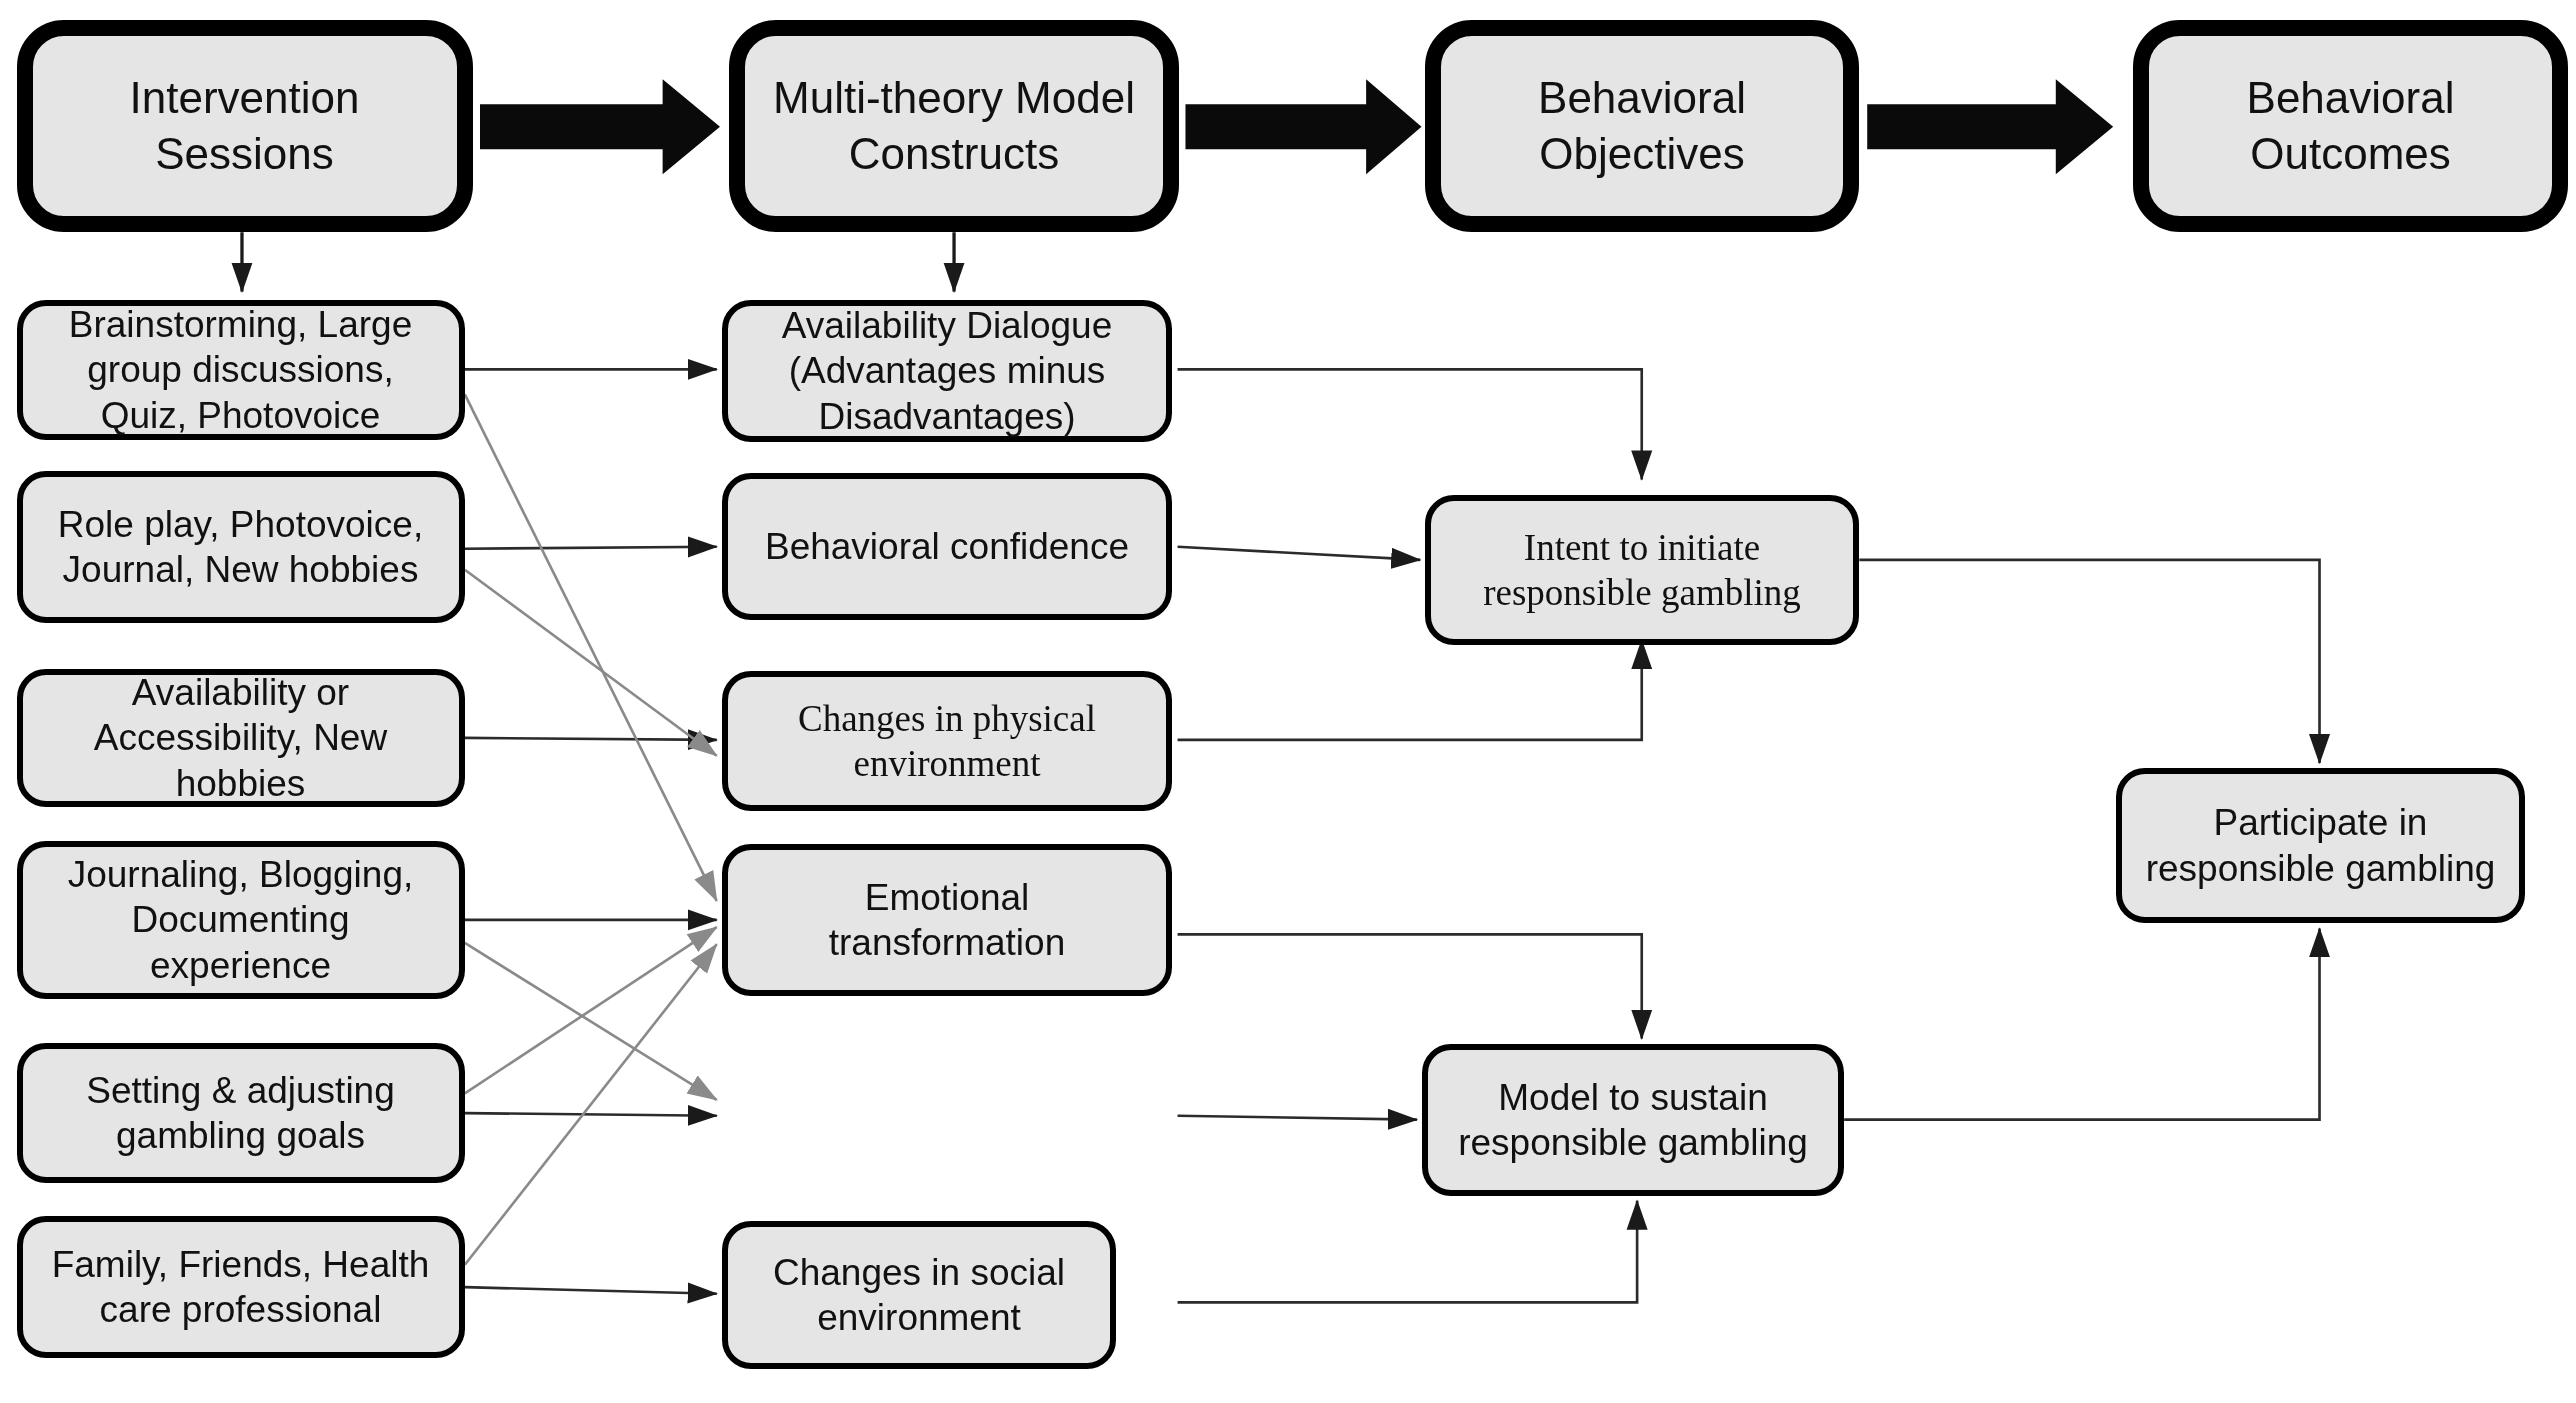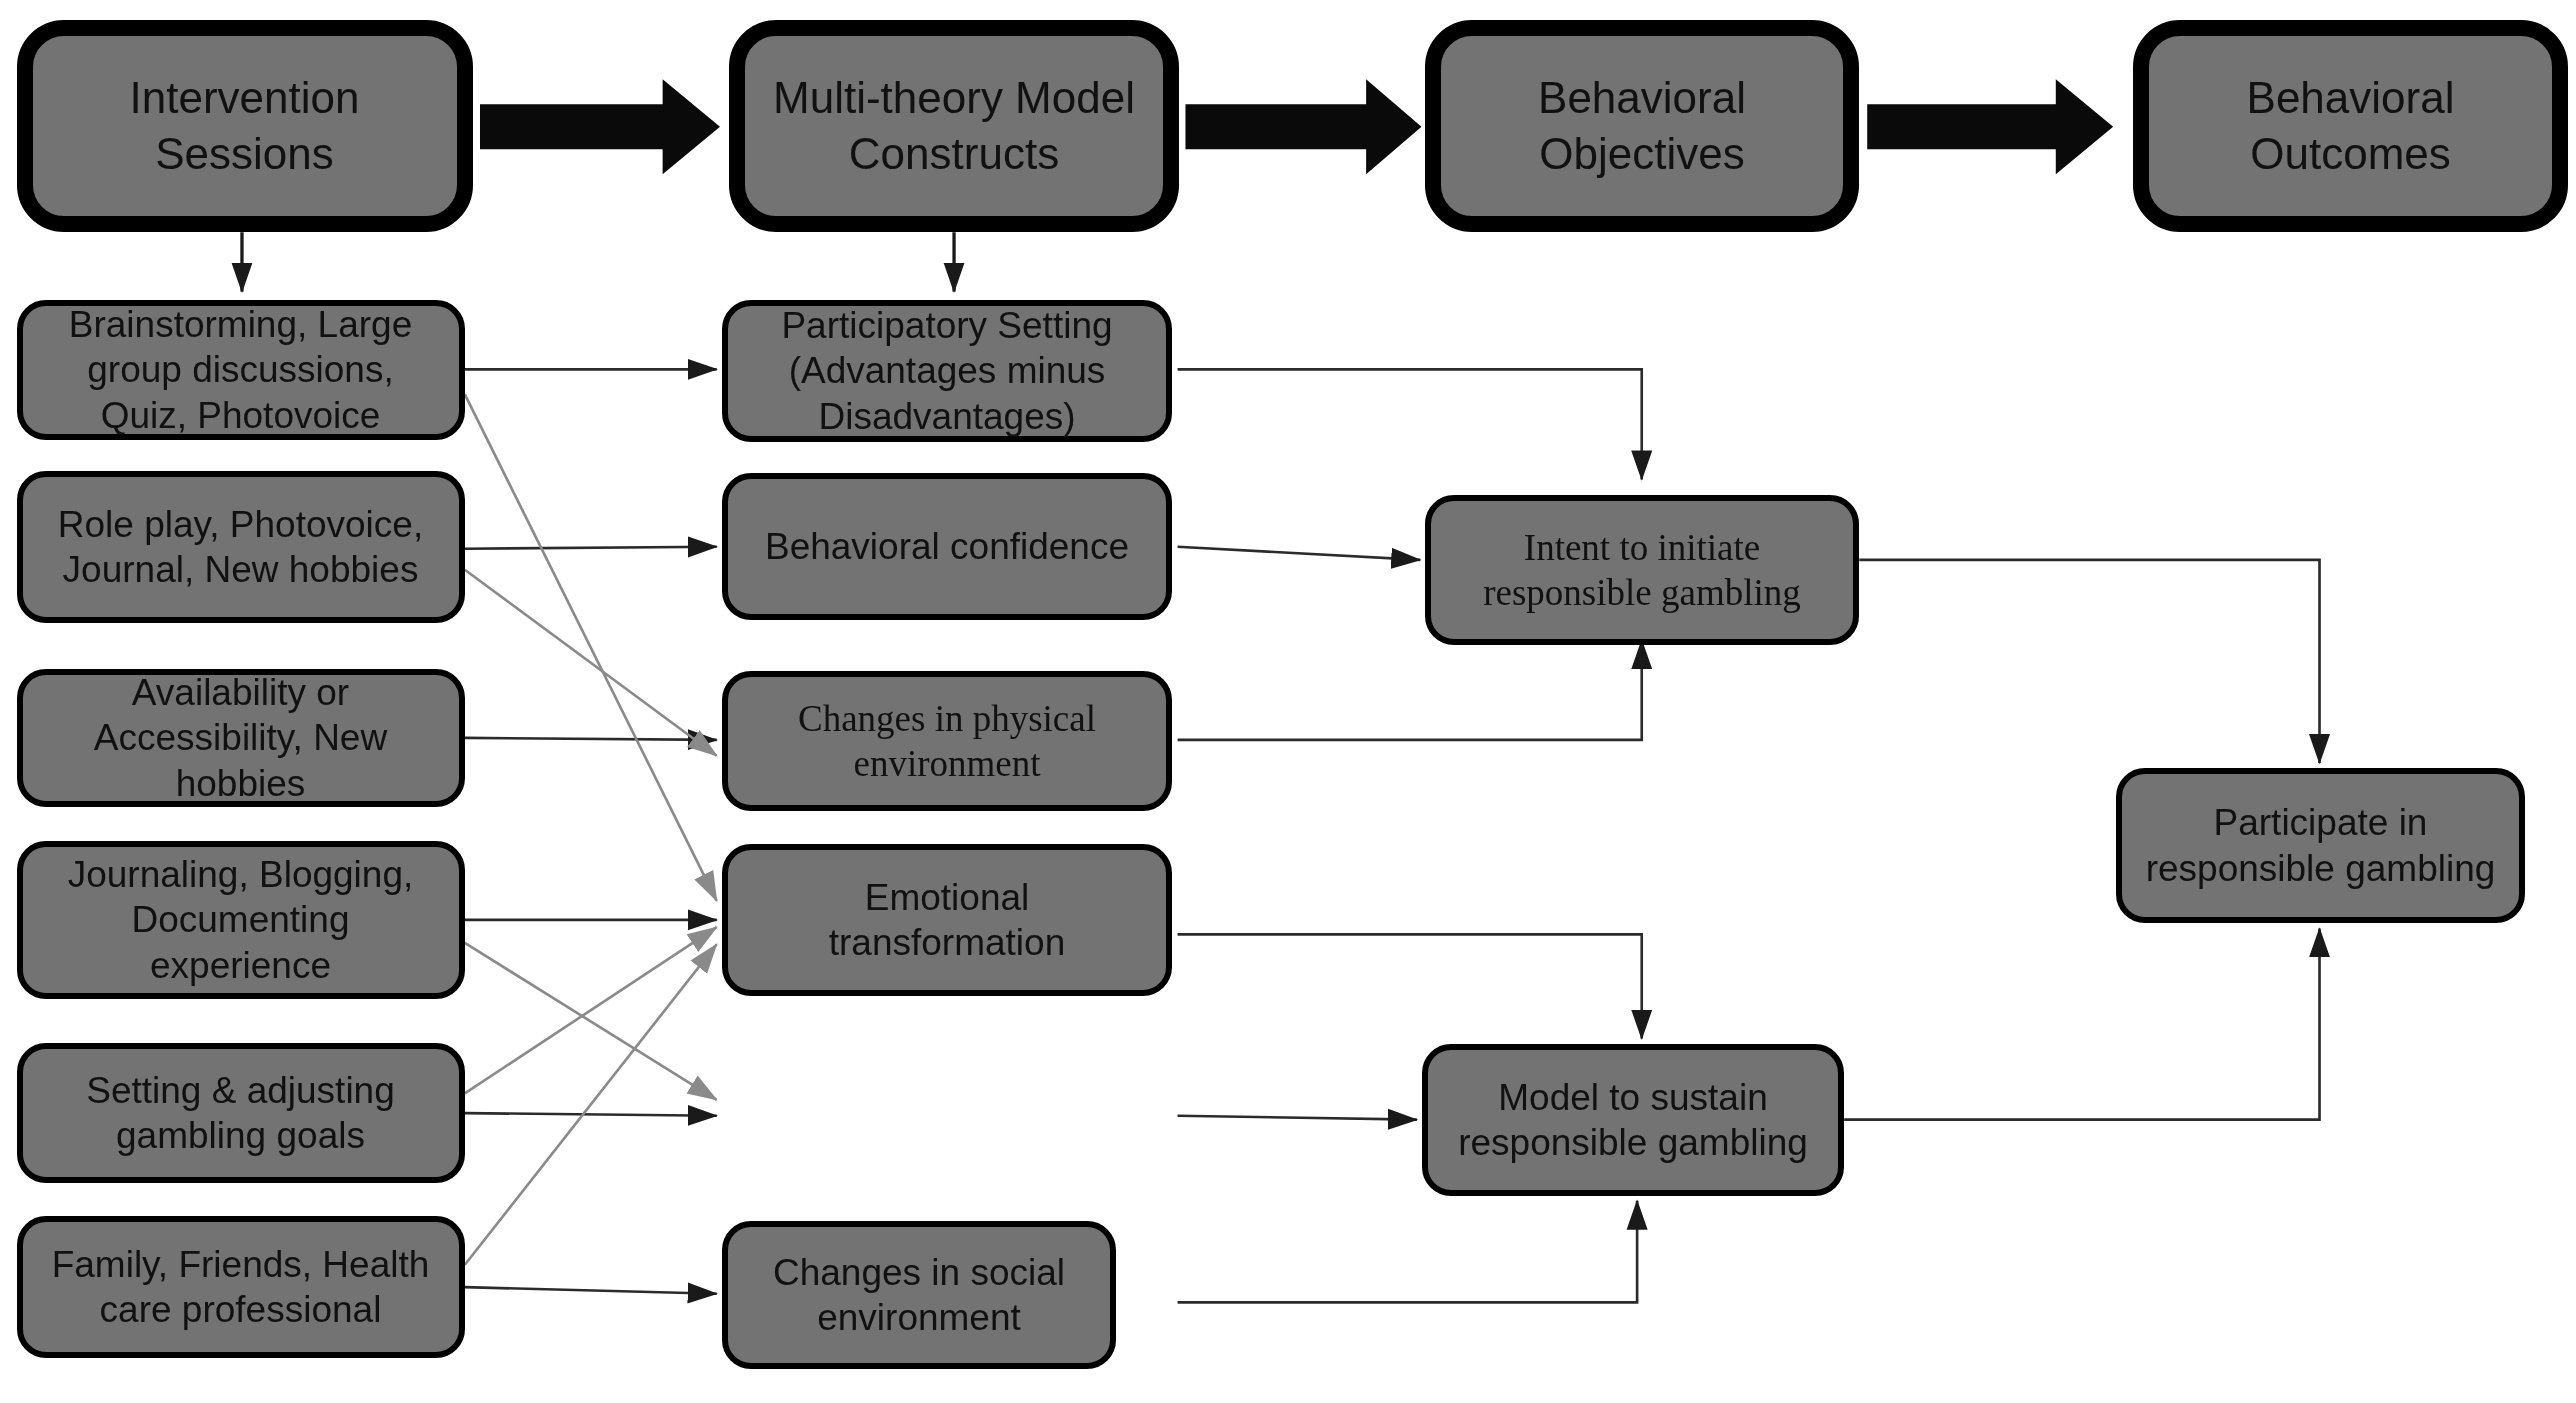--- a/index.html
+++ b/index.html
@@ -7,21 +7,21 @@
     position:relative;
     width:2576px;height:1404px;
     background:#ffffff;
     font-family:"Liberation Sans", sans-serif;
     color:#111111;
     overflow:hidden;
   }
   #wires{position:absolute;left:0;top:0;width:2576px;height:1404px;z-index:1;}
   .box{
     position:absolute;z-index:2;
-    background:#737373;
+    background:#e5e5e5;
     border:6.6px solid #000000;
     border-radius:29px;
     display:flex;align-items:center;justify-content:center;
     text-align:center;
     box-sizing:border-box;
     padding:6.6px 22.4px;
     font-size:37px;line-height:1.22;
     color:#111111;
   }
   .hdr{
@@ -131,21 +131,21 @@
     <span>Journaling, Blogging, Documenting experience</span>
   </div>
   <div id="s5" class="box">
     <span>Setting &amp; adjusting gambling goals</span>
   </div>
   <div id="s6" class="box">
     <span>Family, Friends, Health care professional</span>
   </div>
 
   <div id="c1" class="box">
-    <span>Participatory Setting (Advantages minus Disadvantages)</span>
+    <span>Availability Dialogue (Advantages minus Disadvantages)</span>
   </div>
   <div id="c2" class="box">
     <span>Behavioral confidence</span>
   </div>
   <div id="c3" class="box">
     <span>Changes in physical environment</span>
   </div>
   <div id="c4" class="box">
     <span>Emotional transformation</span>
   </div>

